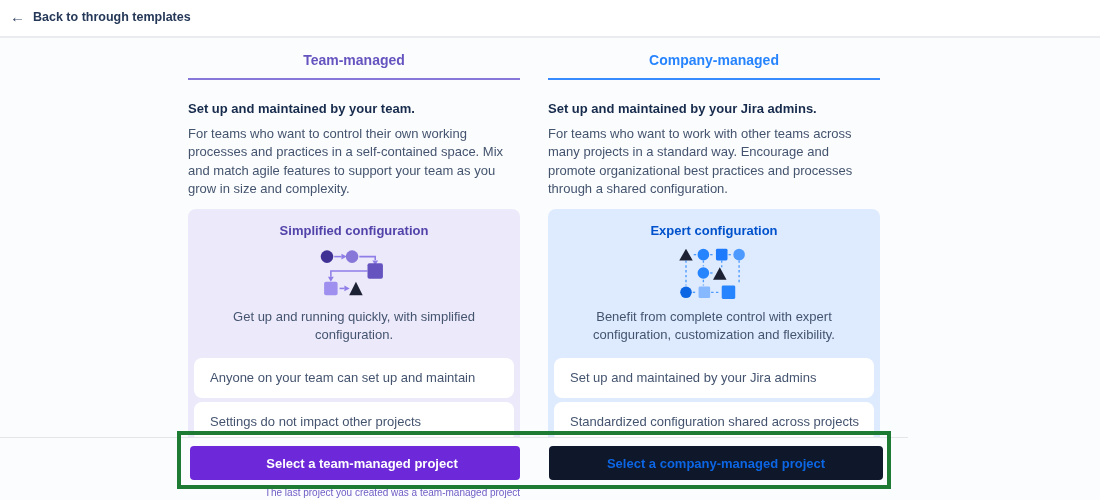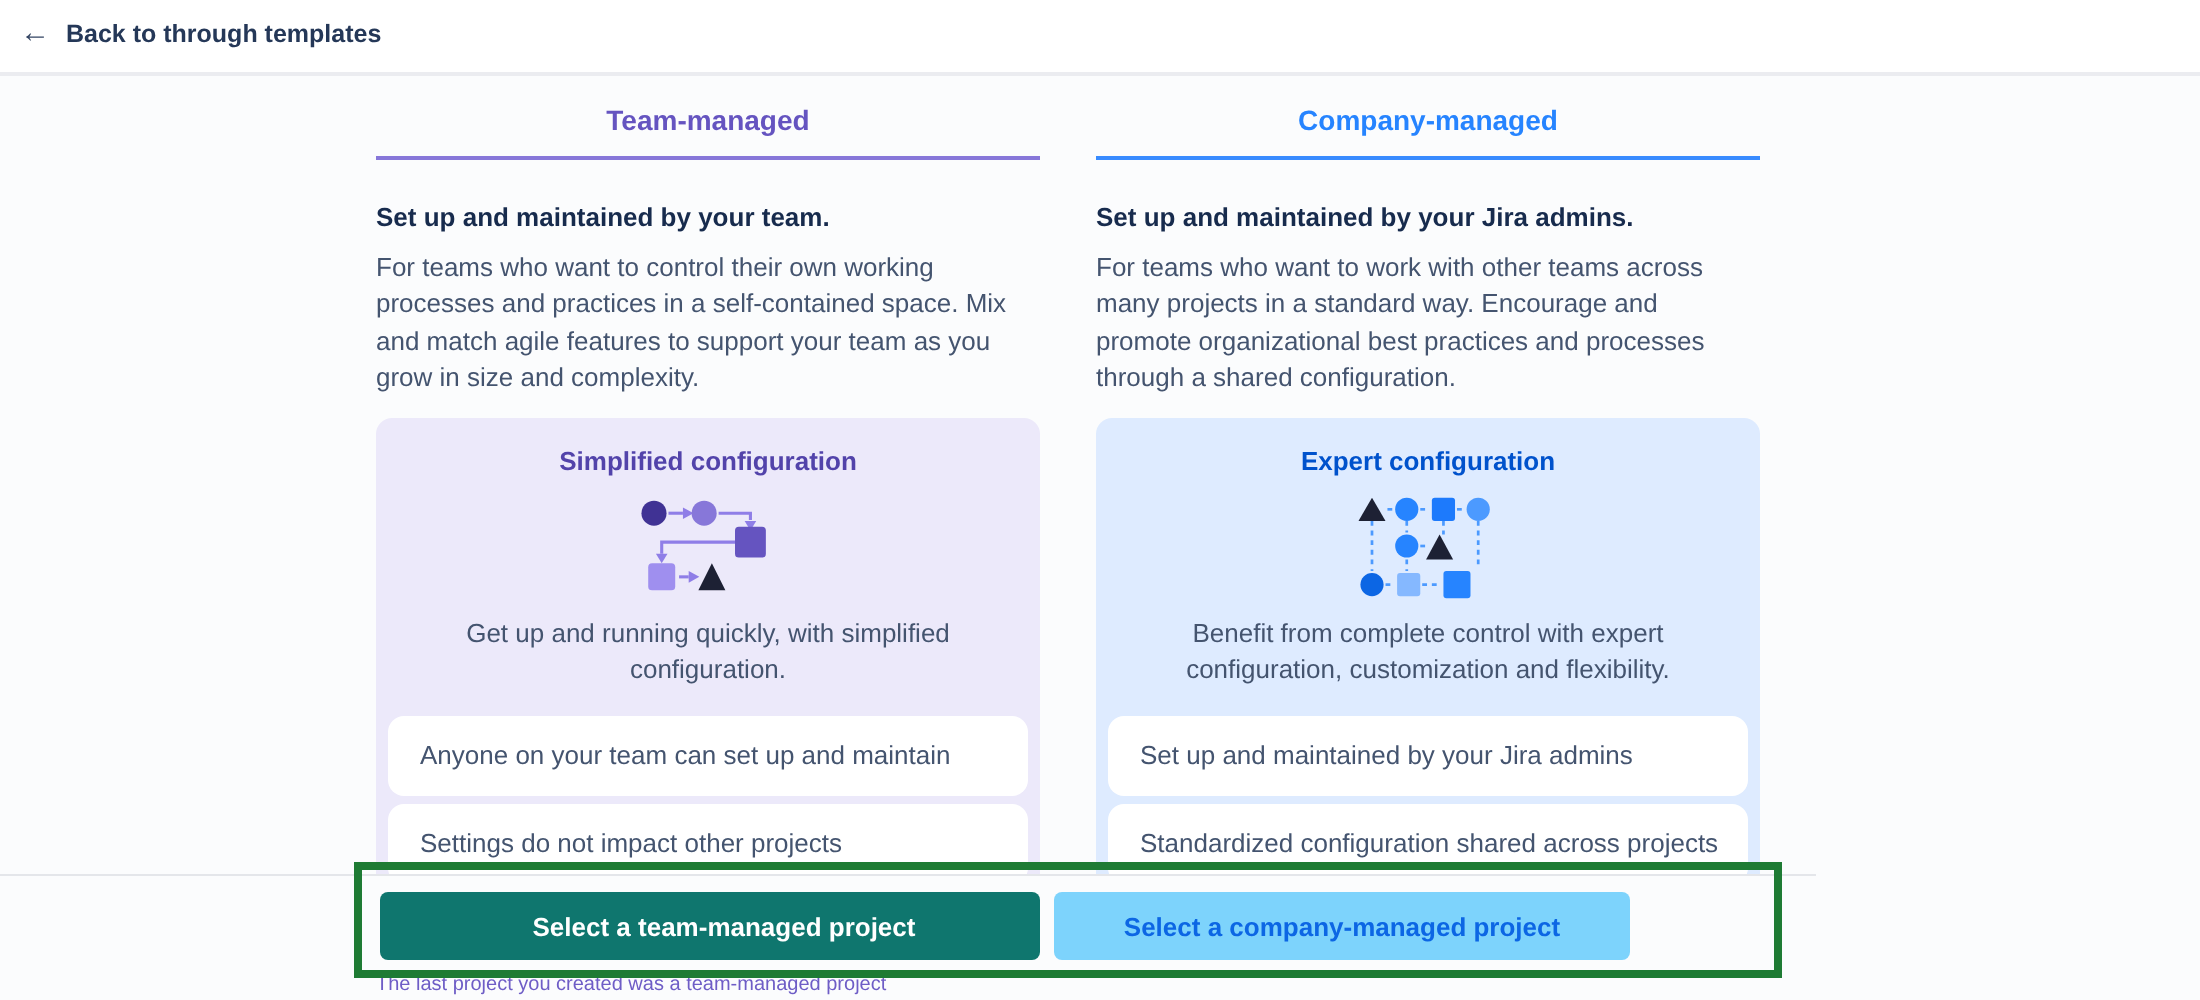--- a/index.html
+++ b/index.html
@@ -35,23 +35,23 @@
     color:#44546F;height:38px;}
   .feature-list{margin-top:12px;}
   .feature-row{margin:0 6px 4px;background:#ffffff;border-radius:8px;height:40px;line-height:40px;
     padding:0 16px;font-size:13px;color:#44546F;white-space:nowrap;overflow:hidden;}
 
   
   .footer-bar{position:absolute;top:437px;left:0;width:1100px;height:63px;background:#FBFCFD;}
   .footer-line{position:absolute;top:437px;left:0;width:908px;height:0;border-top:1px solid #E4E6EA;}
   .btn{position:absolute;top:446px;height:34px;border:none;border-radius:4px;
     font-family:inherit;font-size:13px;font-weight:bold;cursor:pointer;}
-  .btn-team{left:190px;width:330px;background:#0f766e;color:#ffffff;padding-left:20px;}
-  .btn-company{left:527px;width:288px;background:#7dd3fc;color:#0C66E4;}
-  .footnote{position:absolute;top:487px;left:188px;width:332px;text-align:left;
+  .btn-team{left:190px;width:330px;background:#6d28d9;color:#ffffff;padding-left:20px;}
+  .btn-company{left:549px;width:334px;background:#0f172a;color:#0C66E4;}
+  .footnote{position:absolute;top:487px;left:188px;width:332px;text-align:right;
     font-size:10px;color:#6E5DC6;}
 
   
   .annotation-box{position:absolute;left:177px;top:431px;width:714px;height:58px;
     border:4px solid #1E7B34;box-sizing:border-box;pointer-events:none;z-index:10;}
 </style>
 </head>
 <body>
 
 <div class="page">

